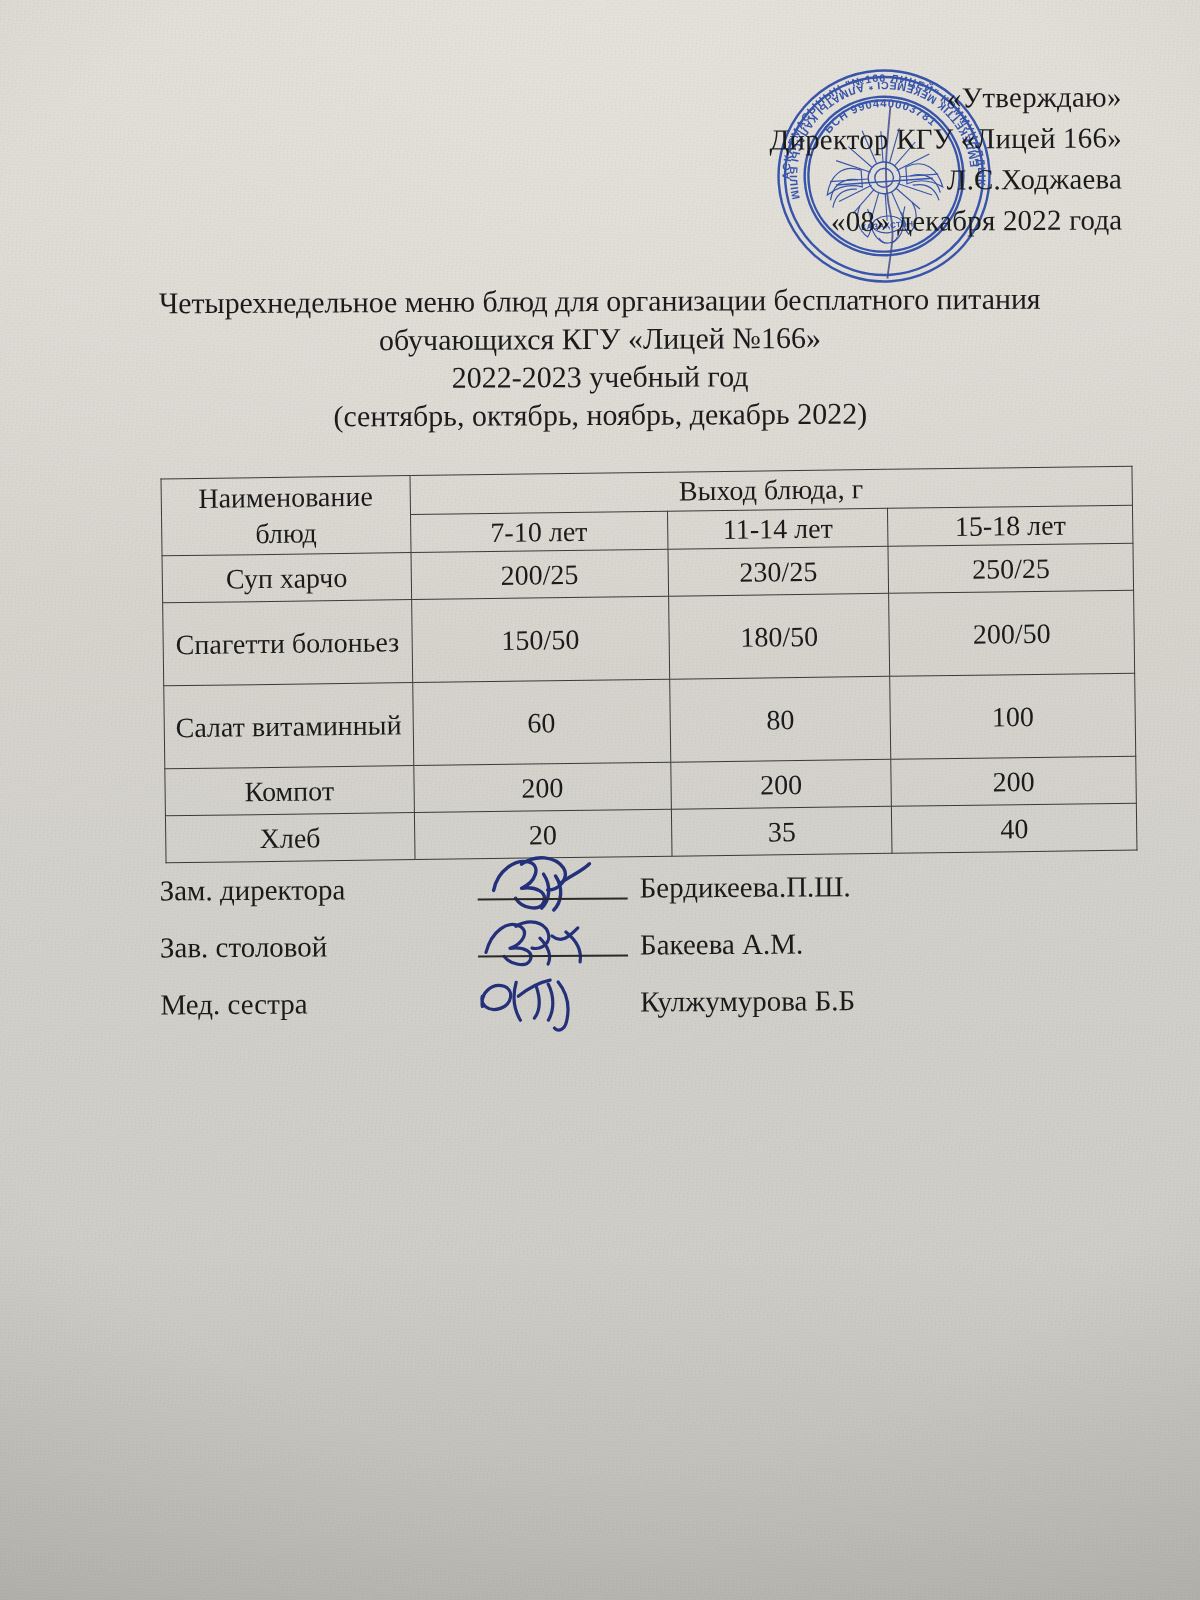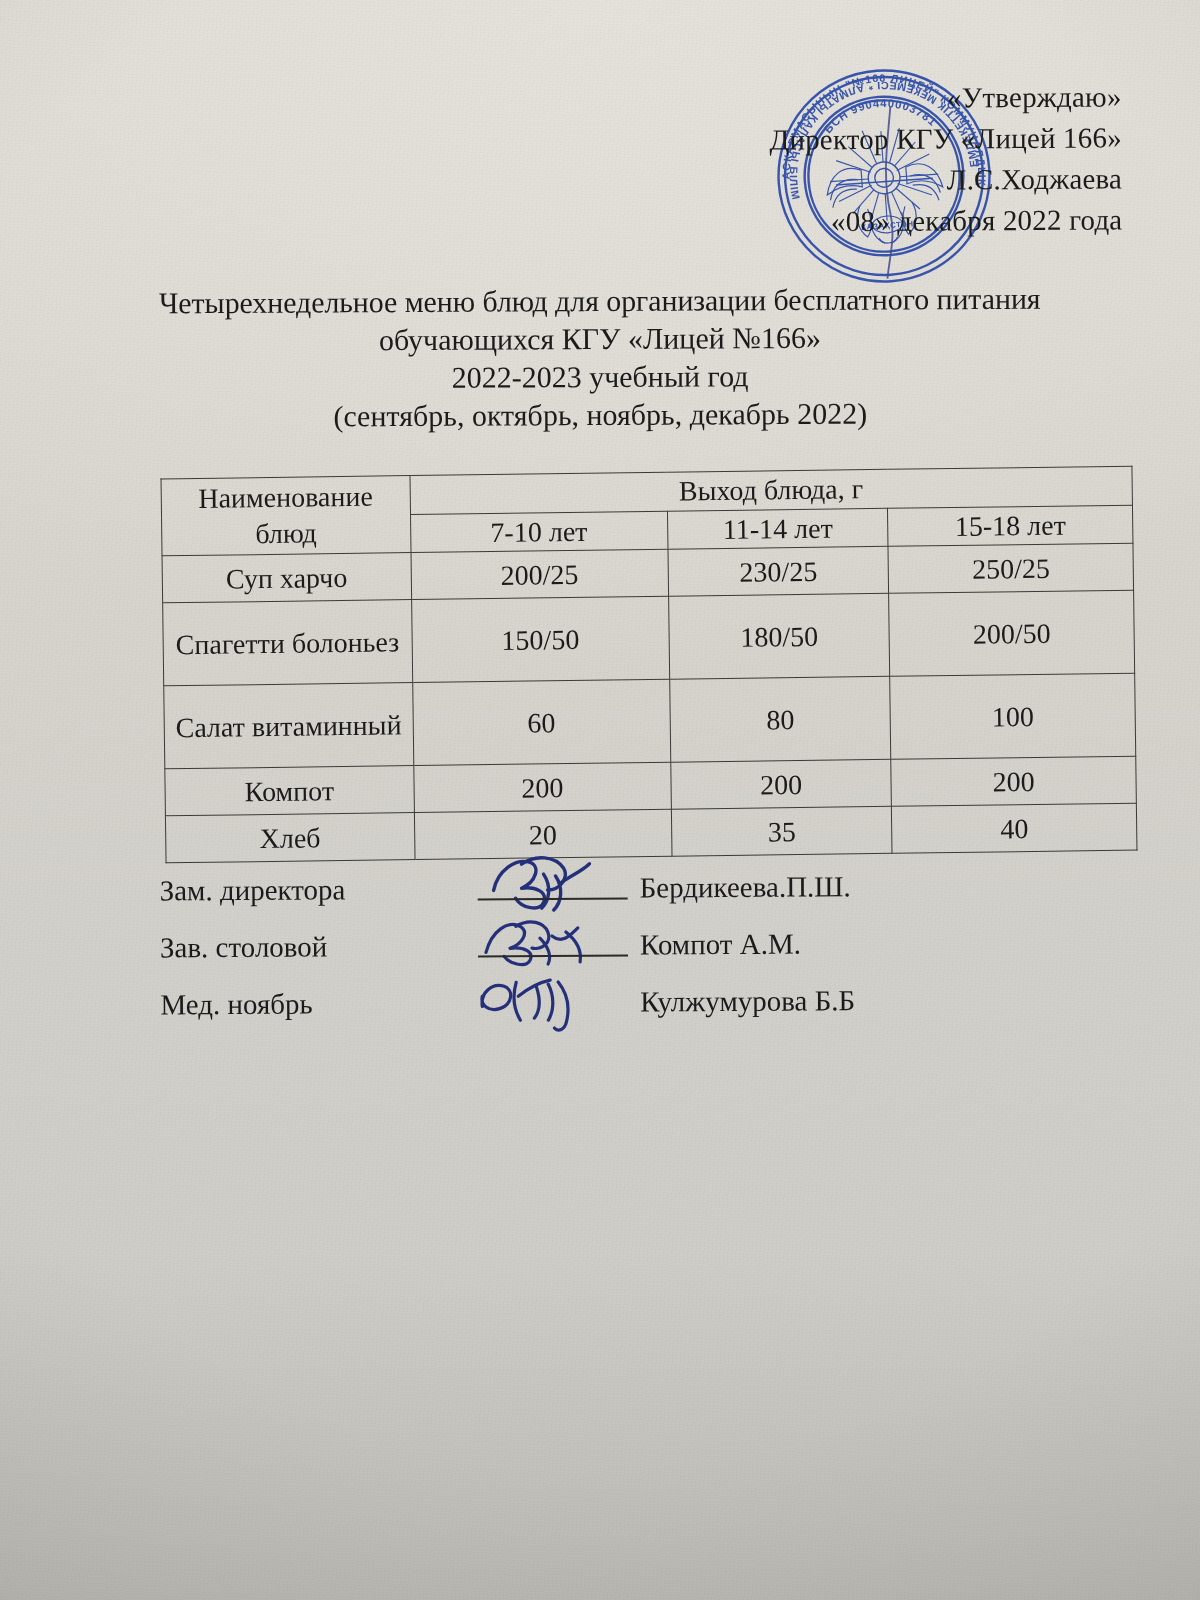--- a/index.html
+++ b/index.html
@@ -358,24 +358,24 @@
 
     <div class="sig-line a"></div>
     <div class="sig-line b"></div>
 
     <div class="sig-row">
       <span class="sig-role">Зам. директора</span>
       <span class="sig-name">Бердикеева.П.Ш.</span>
     </div>
     <div class="sig-row">
       <span class="sig-role">Зав. столовой</span>
-      <span class="sig-name">Компот А.М.</span>
+      <span class="sig-name">Бакеева А.М.</span>
     </div>
     <div class="sig-row">
-      <span class="sig-role">Мед. ноябрь</span>
+      <span class="sig-role">Мед. сестра</span>
       <span class="sig-name">Кулжумурова Б.Б</span>
     </div>
   </div>
 
   <div class="grain"></div>
   <div class="vignette"></div>
   <div class="softshadow"></div>
 </div>
 
 </body></html>

